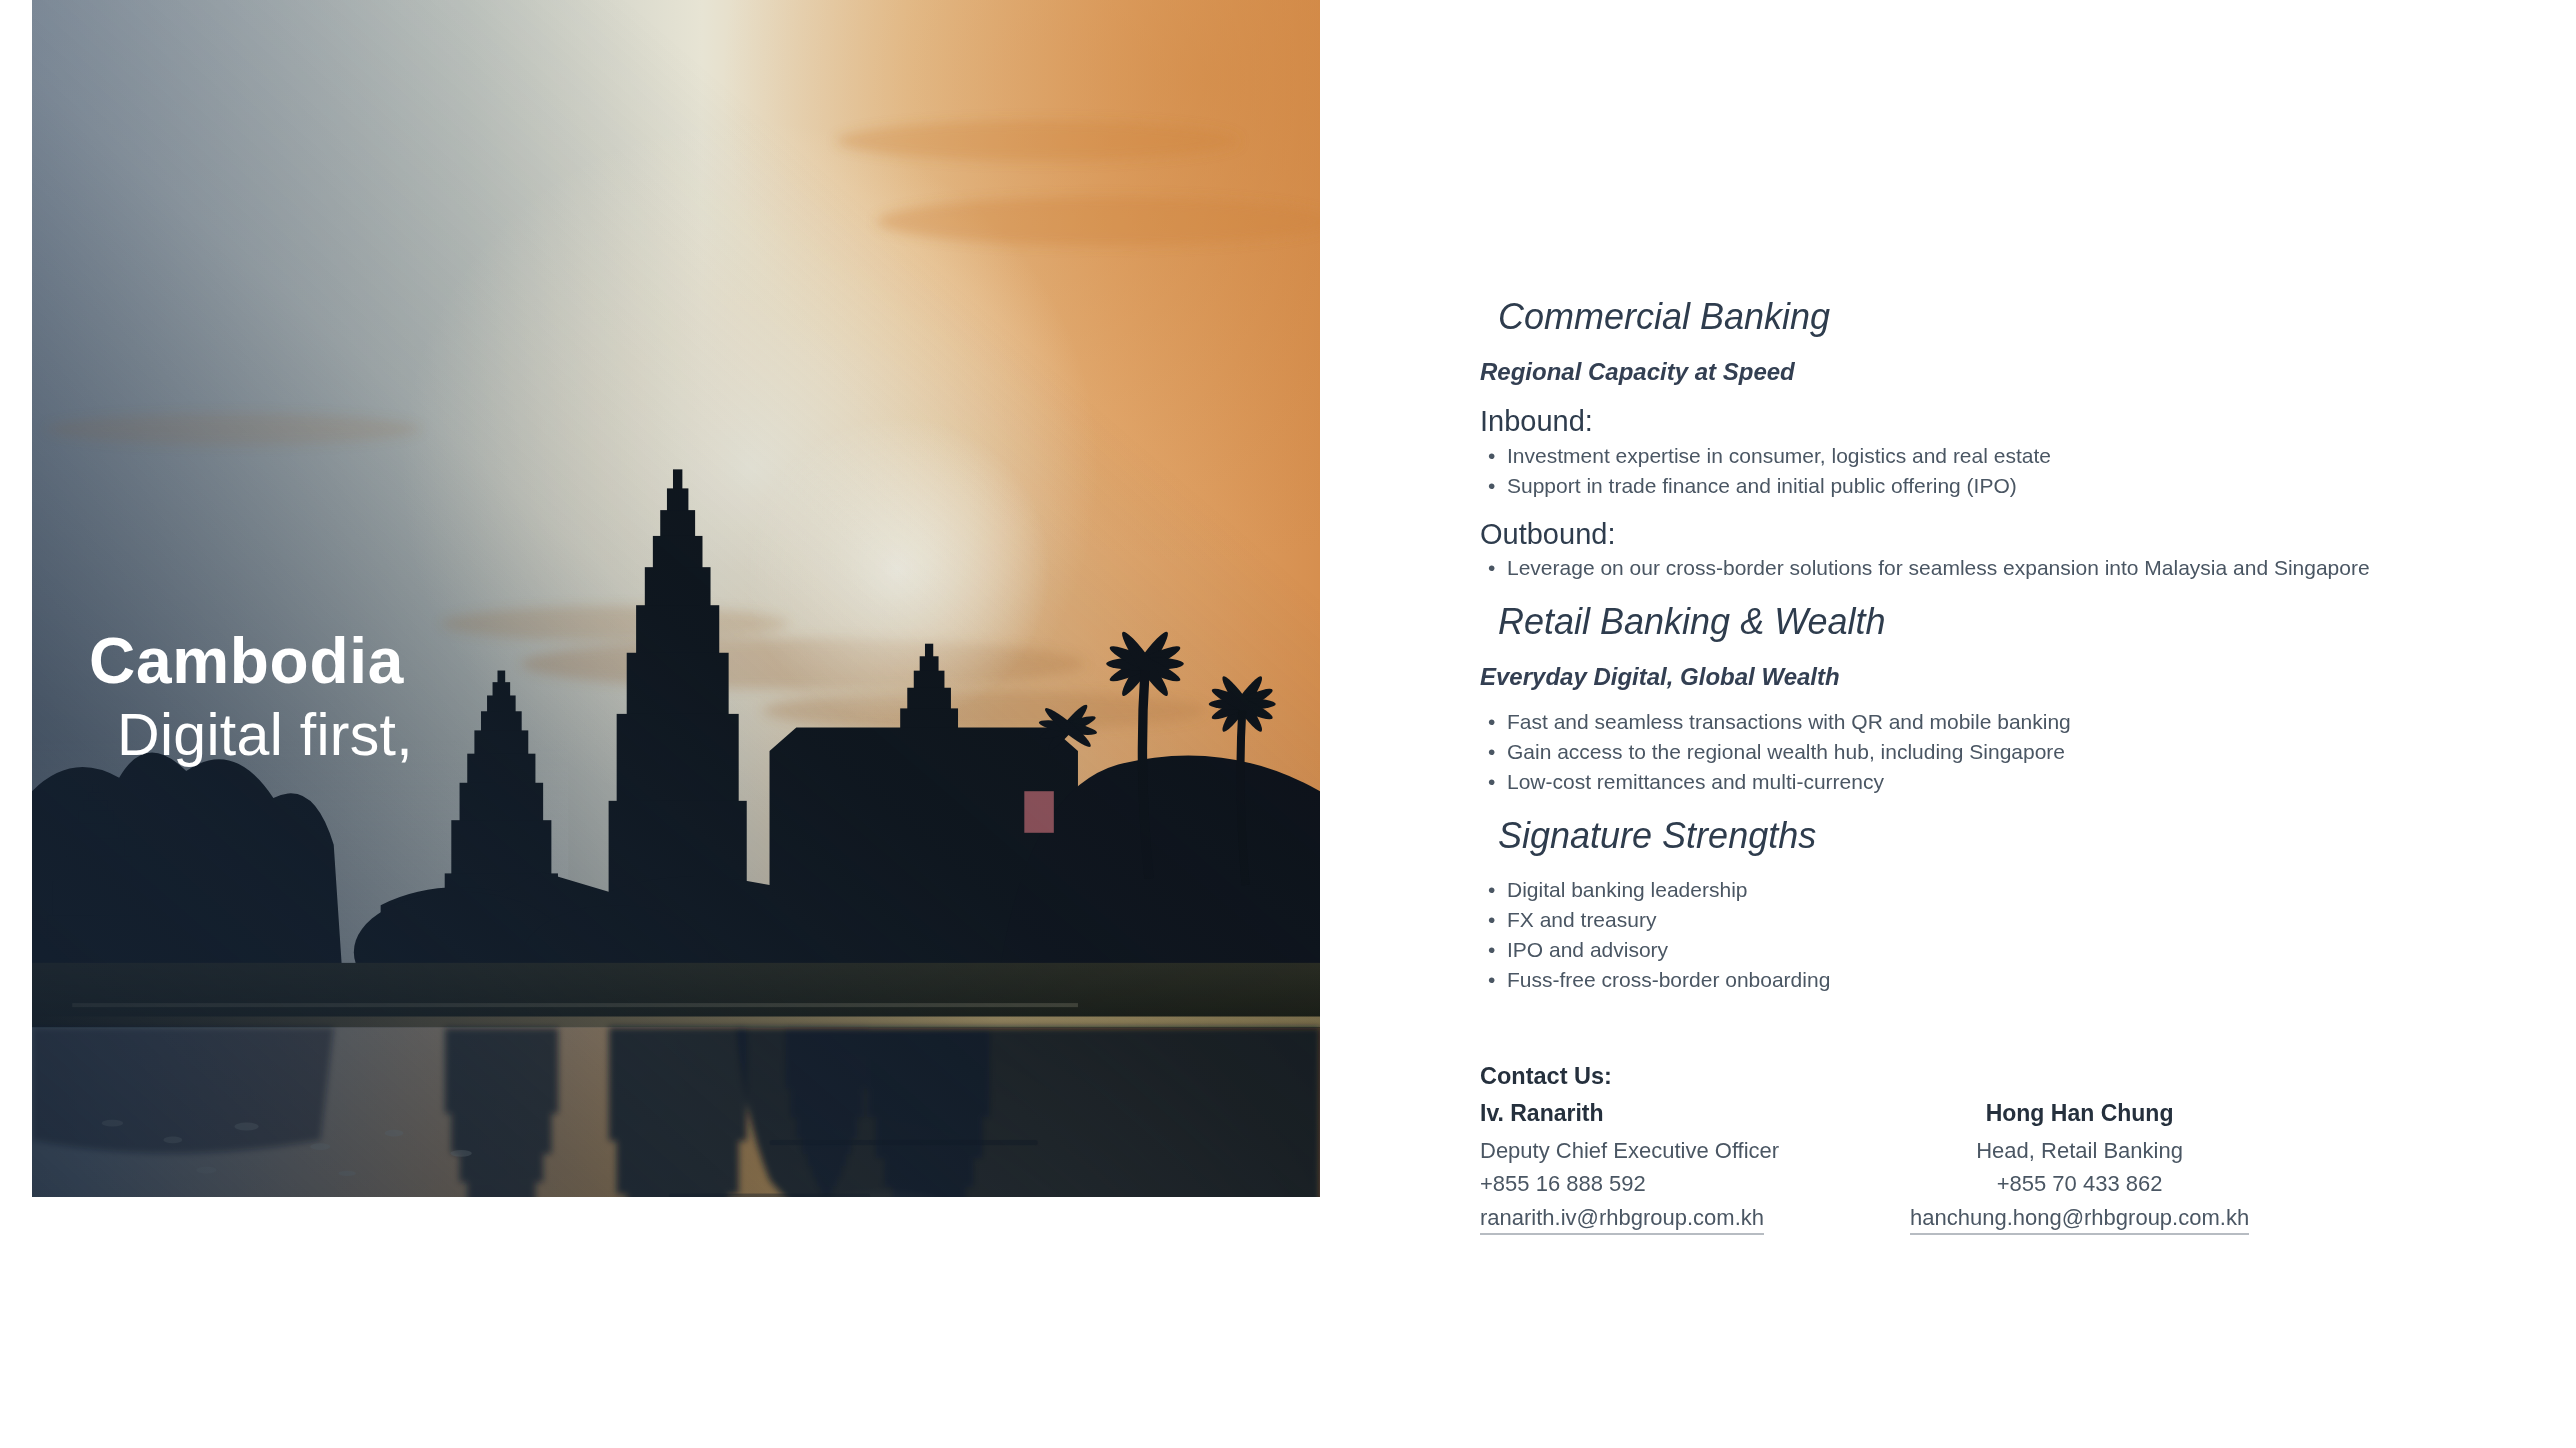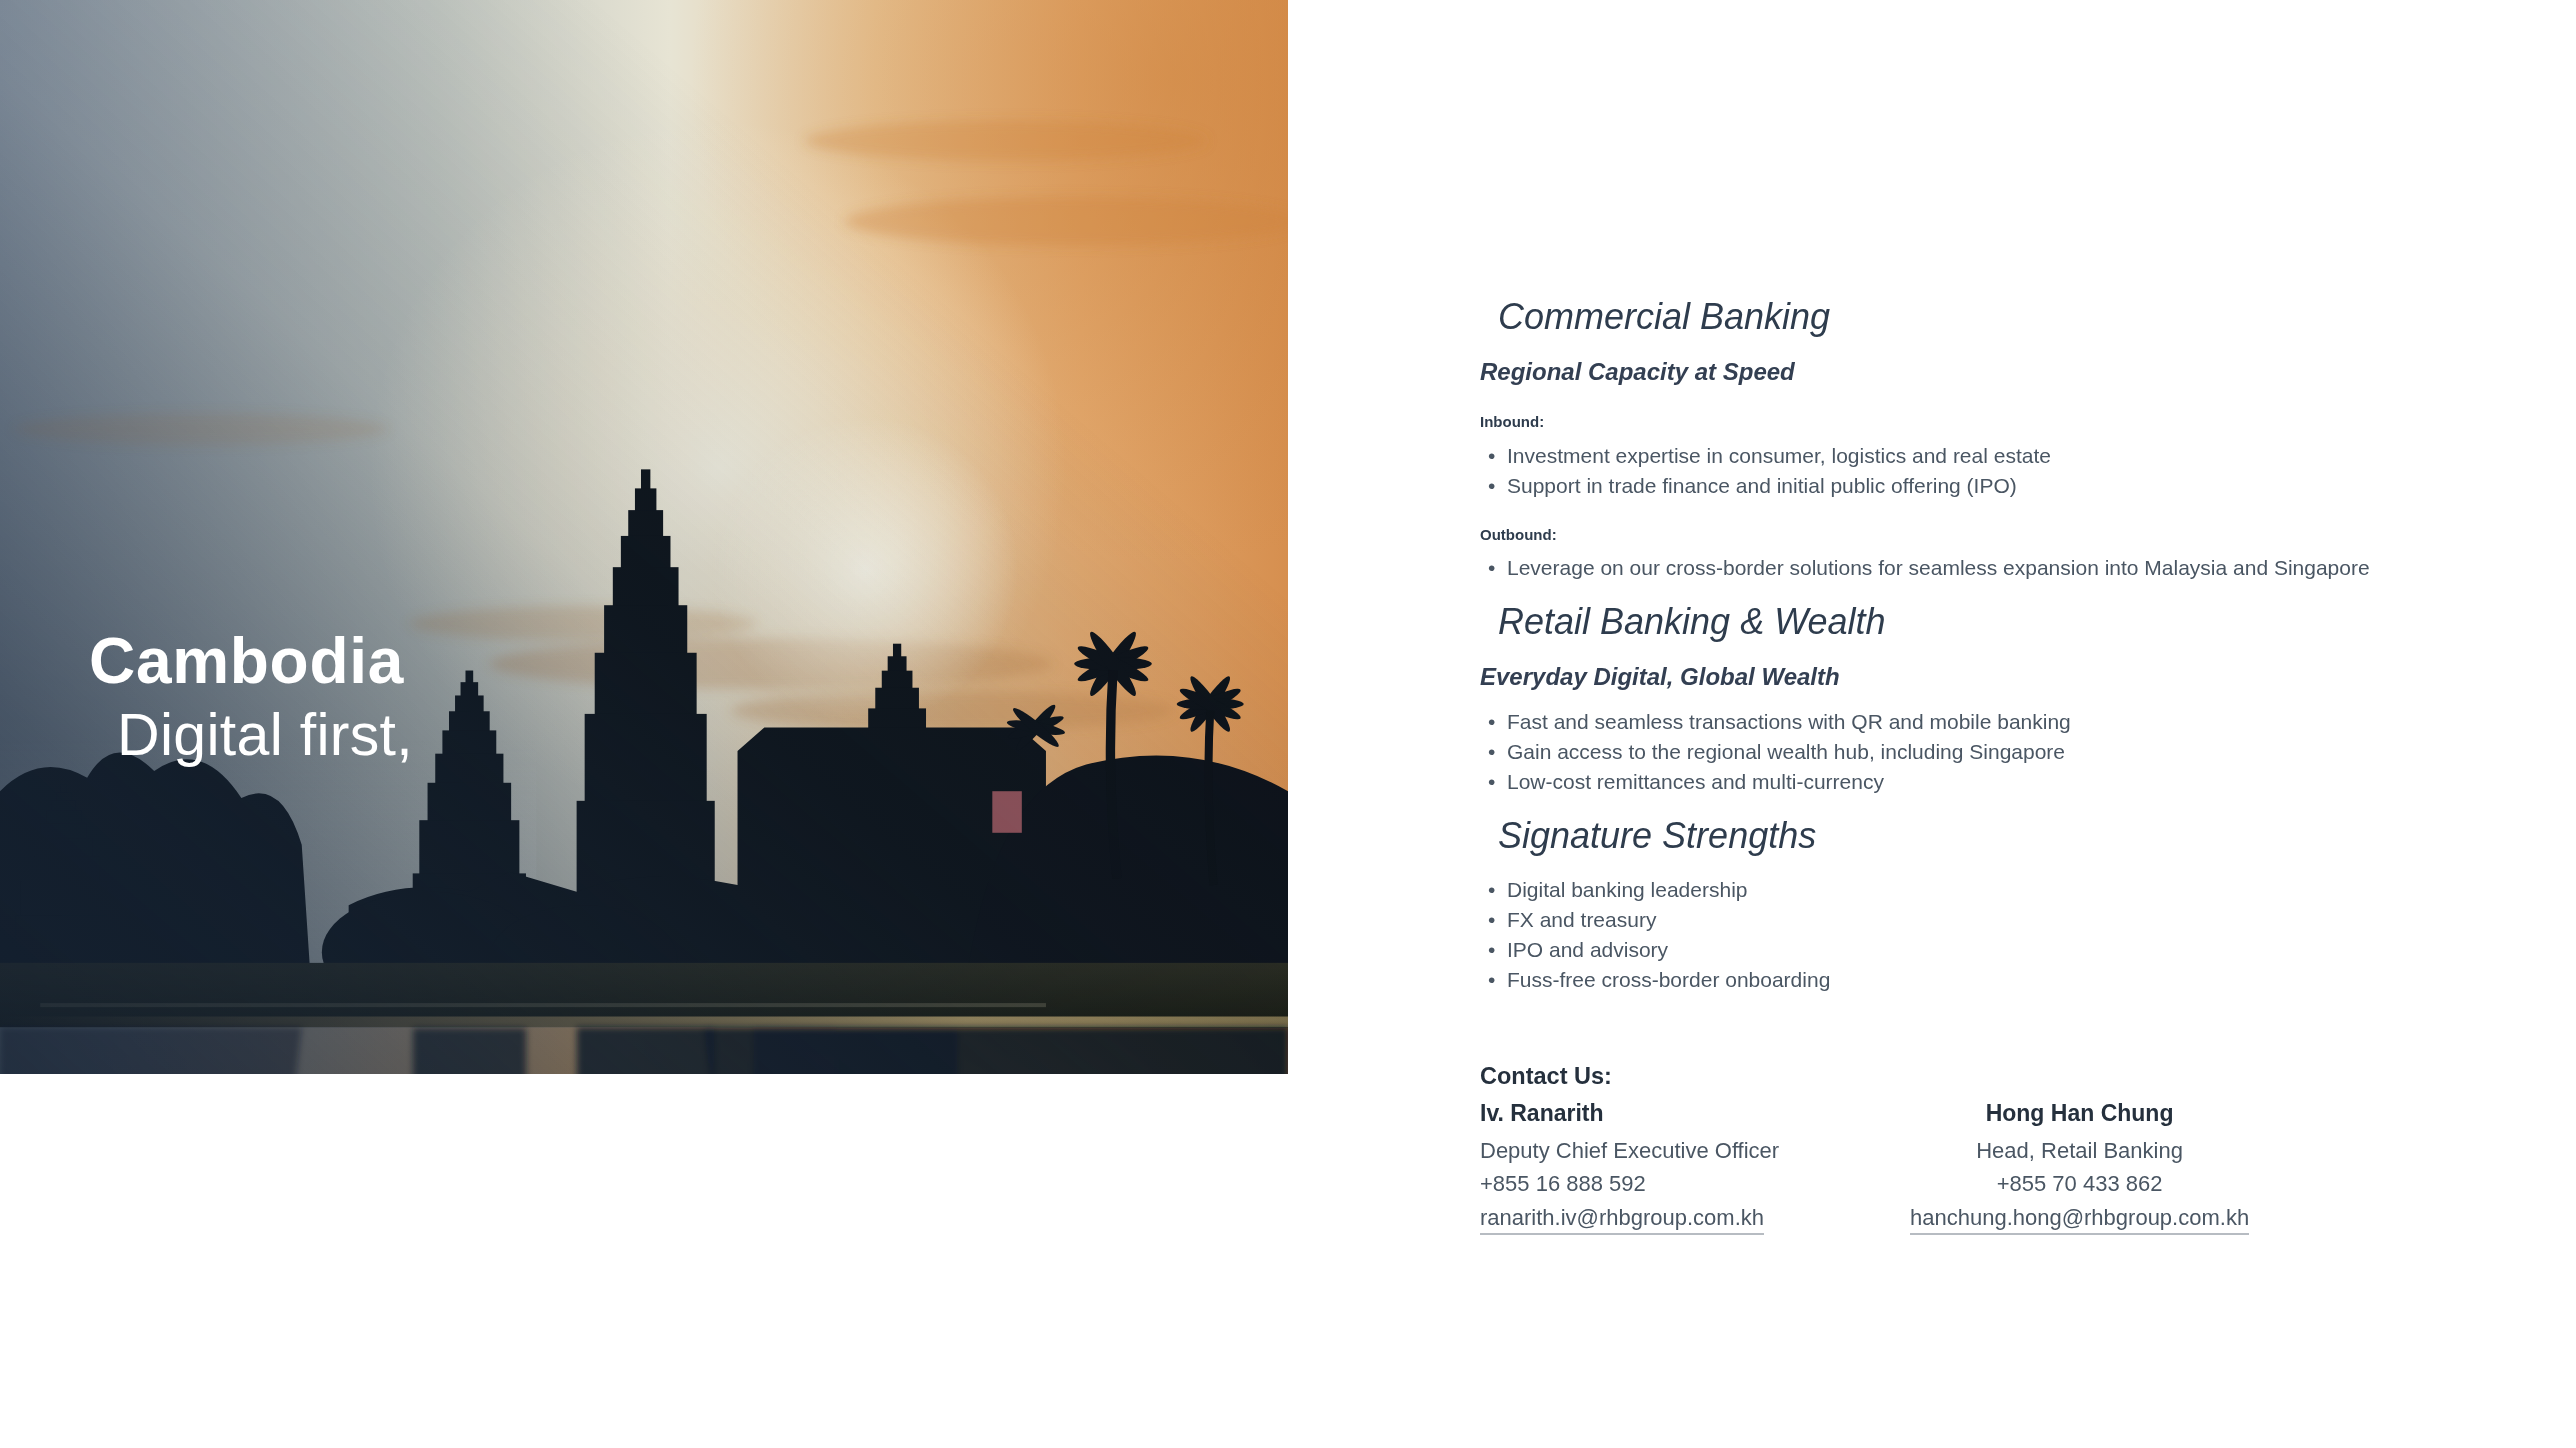--- a/index.html
+++ b/index.html
@@ -1,32 +1,32 @@
 <!DOCTYPE html>
 <html style="--background: #ffffff; --heading-color: #2e3c4d; --body-color: #4a5663; --tagline-color: #333f52; --contact-strong-color: #25303d; --link-underline-color: #b7bcc2; --hero-text-color: #ffffff; --overlay-navy: #16222f; --sunset-orange: #d68f4f; --bottom-bar-color: #0a0f14;font-size:10.7px"><head>
 <meta charset="utf-8">
 <style>
   html,body{margin:0;padding:0;width:2576px;height:1449px;overflow:hidden;}
   body{font-family:"Liberation Sans", sans-serif;background:var(--background,#fff);}
   .slide{position:relative;width:2576px;height:1449px;background:var(--background,#fff);}
 
   
-  .photo{position:absolute;left:0;top:0;width:1288px;height:1074px;overflow:hidden;}
+  .photo{position:absolute;left:0;top:0;width:1288px;height:1197px;overflow:hidden;padding-left:32px;}
   .photo svg{display:block;width:1288px;height:1449px;}
   .hero-text{position:absolute;left:89px;top:629px;color:var(--hero-text-color,#fff);}
   .hero-country{font-size:64px;font-weight:700;line-height:1.0;letter-spacing:0.7px;}
   .hero-tagline{font-size:59px;font-weight:400;line-height:1.06;margin-top:10.7px;letter-spacing:0.3px;margin-left:28px;}
 
   
   .content{position:absolute;left:1480px;top:0;width:1026px;padding-top:278px;color:var(--body-color,#4a5663);}
   .content h2{margin:18px;font-size:36px;font-weight:400;line-height:42px;color:var(--heading-color,#2e3c4d);font-style:italic;}
   .h2-gap1{margin-top:29.5px;}
   .h2-gap2{margin-top:31px;}
   .sec-tagline{margin-top:12px;font-size:24px;font-style:italic;font-weight:700;line-height:31px;color:var(--tagline-color,#333f52);}
-  .group-label{font-size:15px;font-weight:700;line-height:29.5px;color:var(--heading-color,#2e3c4d);}
+  .group-label{font-size:29px;font-weight:400;line-height:29.5px;color:var(--heading-color,#2e3c4d);}
   .lbl-1{margin-top:20px;}
   .lbl-2{margin-top:19px;}
   ul.bullets{list-style:none;margin:4px 0 0 0;padding:0;}
   ul.bullets.mt22{margin-top:14.8px;}
   ul.bullets.mt12{margin-top:0;}
   ul.bullets li{position:relative;font-size:21px;line-height:30px;padding-left:27px;color:var(--body-color,#4a5663);}
   ul.bullets li::before{content:"\2022";position:absolute;left:8px;top:0;font-size:21px;color:var(--body-color,#4a5663);}
 
   .contact{margin-top:67px;}
   .contact-heading{font-size:23.5px;font-weight:700;line-height:29.5px;color:var(--contact-strong-color,#25303d);}

